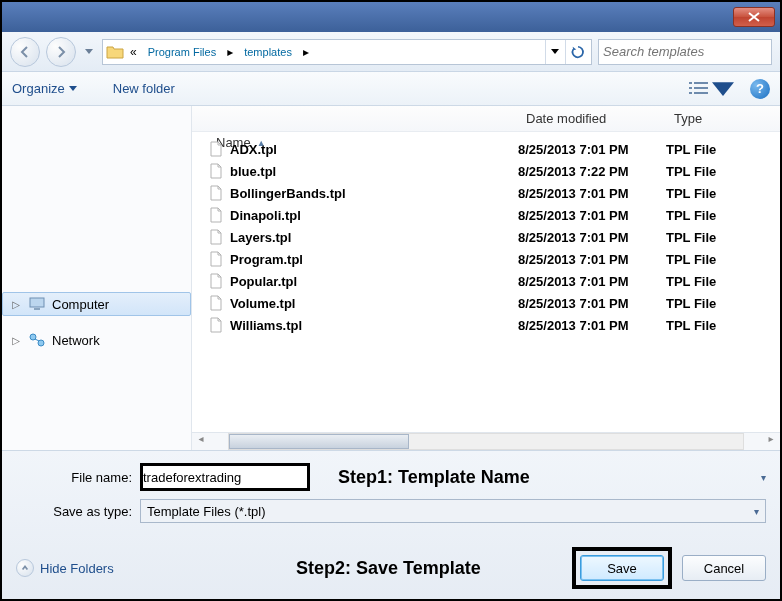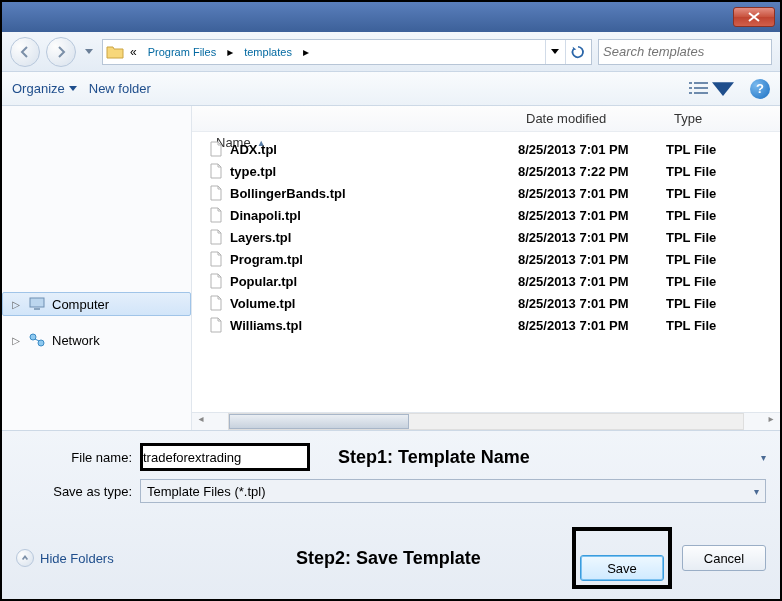--- a/index.html
+++ b/index.html
@@ -20,21 +20,21 @@
 .folder-icon svg { width: 18px; height: 16px; }
 .crumb-sep { color: #000; font-size: 12px; padding: 0 3px; }
 .crumb { font-size: 11px; color: #0369a1; padding: 2px 6px; cursor: pointer; text-align: center; }
 .addr-dd { width: 18px; height: 100%; display: flex; align-items: center; justify-content: center; border-left: 1px solid #d1dbe8; cursor: pointer; }
 .addr-refresh { width: 24px; height: 100%; display: flex; align-items: center; justify-content: center; border-left: 1px solid #d1dbe8; cursor: pointer; color: #2b66a8; }
 
 .searchbox { width: 174px; height: 26px; background: #fff; border: 1px solid #b7c5d6; display: flex; align-items: center; padding: 0 4px; }
 .searchbox input { flex: 1; border: none; outline: none; font-size: 13px; font-style: italic; color: #888; background: transparent; }
 .searchbox .sicn { width: 18px; color: #2b66a8; display: flex; align-items: center; justify-content: center; }
 
-.toolbar { height: 34px; background: linear-gradient(to bottom, #f9fbfd, #ecf2f8); border-bottom: 1px solid #cdd9e6; display: flex; align-items: center; padding: 0 10px; gap: 12px; }
+.toolbar { height: 34px; background: linear-gradient(to bottom, #f9fbfd, #ecf2f8); border-bottom: 1px solid #cdd9e6; display: flex; align-items: center; padding: 0 10px; gap: 36px; }
 .tool-link { color: #1f4e8c; font-size: 13px; cursor: pointer; display: flex; align-items: center; gap: 4px; }
 .tool-right { margin-left: auto; display: flex; gap: 12px; align-items: center; }
 .view-btn { display: flex; align-items: center; gap: 2px; cursor: pointer; padding: 2px 4px; }
 .view-btn svg { width: 22px; height: 18px; }
 .help-btn { width: 20px; height: 20px; border-radius: 50%; background: radial-gradient(circle at 30% 30%, #79b9ee, #1a6ec1); color: #fff; font-weight: bold; display: flex; align-items: center; justify-content: center; font-size: 13px; cursor: pointer; }
 
 .body { flex: 1; display: flex; overflow: hidden; }
 .sidebar { width: 190px; background: #fafbfd; border-right: 1px solid #e0e6ed; display: flex; flex-direction: column; overflow-y: auto; position: relative; }
 .sidebar::-webkit-scrollbar { width: 17px; }
 .sidebar::-webkit-scrollbar-track { background: #f0f0f0; }
@@ -74,21 +74,21 @@
 .form-input.highlight-box { border: 3px solid #000; height: 28px; }
 .form-dd { flex: 1; height: 24px; border: 1px solid #a9b8cb; background: #eef2f7; font-size: 13px; padding: 0 6px; display: flex; align-items: center; justify-content: space-between; cursor: pointer; }
 .form-dd-arrow { color: #4a6a94; font-size: 10px; }
 .annot { font-size: 18px; font-weight: bold; color: #000; margin-left: 20px; white-space: nowrap; }
 
 .action-row { display: flex; align-items: center; justify-content: flex-end; gap: 10px; padding-top: 16px; position: relative; }
 .hide-link { position: absolute; left: 0; display: flex; align-items: center; gap: 6px; font-size: 13px; color: #1f4e8c; cursor: pointer; }
 .hide-arrow { width: 18px; height: 18px; border-radius: 50%; background: radial-gradient(circle at 30% 30%, #fdfdfd, #d7e1ed); border: 1px solid #b8c8dc; display: flex; align-items: center; justify-content: center; }
 .annot2 { font-size: 18px; font-weight: bold; color: #000; position: absolute; left: 280px; }
 .btn { min-width: 84px; height: 26px; border: 1px solid #9aaec6; background: linear-gradient(to bottom, #fcfdfe, #e7edf4); border-radius: 3px; font-size: 13px; cursor: pointer; padding: 0 16px; }
-.btn.focus { border: 1px solid #3b9cdd; box-shadow: inset 0 0 0 1px #7ac1f0; background: linear-gradient(to bottom, #eef8ff, #cfeaff); margin-top: 20px; }
+.btn.focus { border: 1px solid #3b9cdd; box-shadow: inset 0 0 0 1px #7ac1f0; background: linear-gradient(to bottom, #eef8ff, #cfeaff); }
 .save-highlight { border: 4px solid #000; padding: 4px; display: inline-block; }
 </style>
 </head>
 <body>
 
 <div class="window">
 
   <div class="titlebar">
     <div class="close-btn">
       <svg viewBox="0 0 12 10">
@@ -230,21 +230,21 @@
             <div class="fcell-type">TPL File</div>
           </div>
           <div class="file-row">
             <div class="fcell-name">
               <span class="file-icon">
                 <svg viewBox="0 0 16 16">
                   <path d="M3 1 L10 1 L13 4 L13 15 L3 15 Z" fill="#fff" stroke="#b3b3b3"></path>
                   <path d="M10 1 L10 4 L13 4" fill="none" stroke="#b3b3b3"></path>
                 </svg>
               </span>
-              <span>type.tpl</span>
+              <span>blue.tpl</span>
             </div>
             <div class="fcell-date">8/25/2013 7:22 PM</div>
             <div class="fcell-type">TPL File</div>
           </div>
           <div class="file-row">
             <div class="fcell-name">
               <span class="file-icon">
                 <svg viewBox="0 0 16 16">
                   <path d="M3 1 L10 1 L13 4 L13 15 L3 15 Z" fill="#fff" stroke="#b3b3b3"></path>
                   <path d="M10 1 L10 4 L13 4" fill="none" stroke="#b3b3b3"></path>

